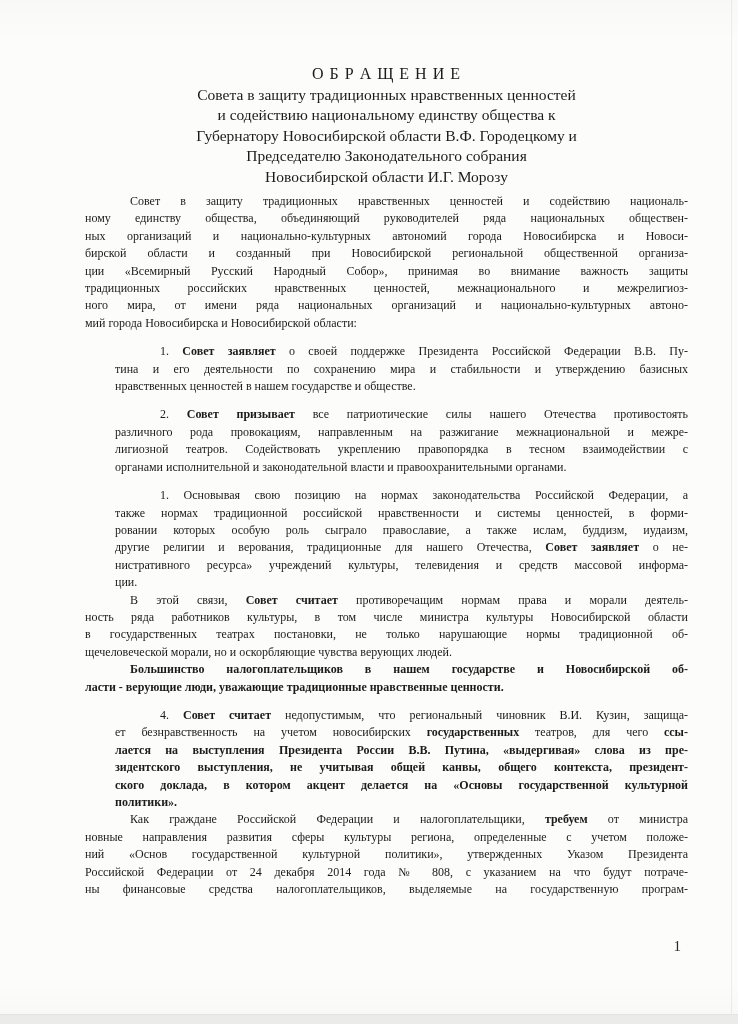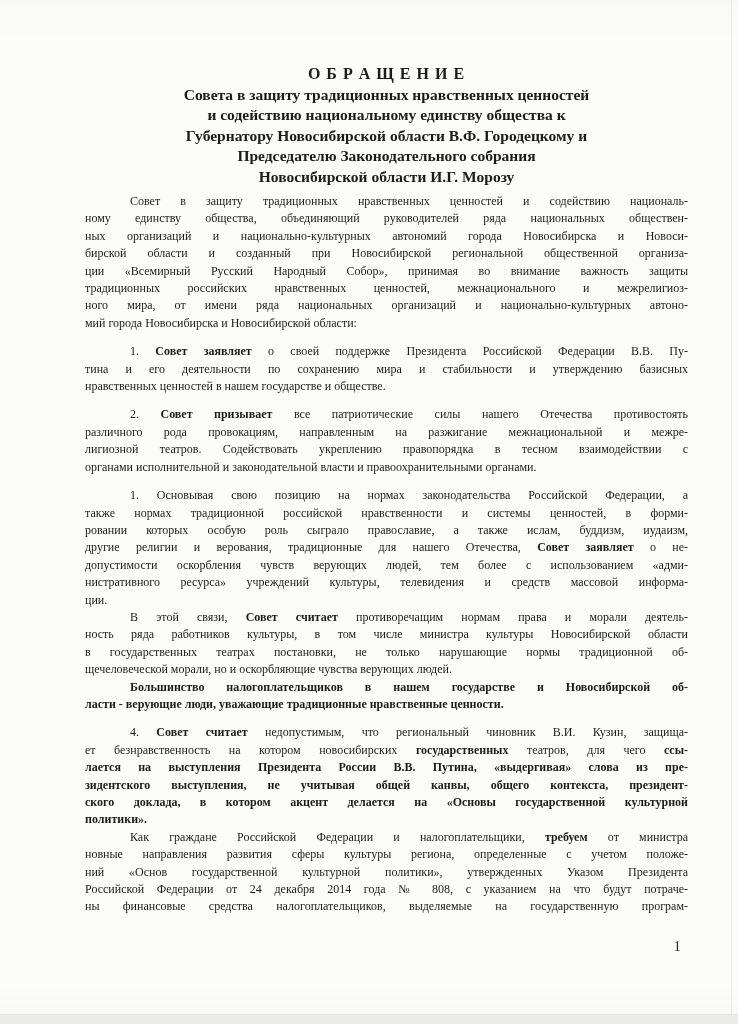--- a/index.html
+++ b/index.html
@@ -13,36 +13,36 @@
   }
   .page {
     position: absolute; inset: 0;
     background:
       linear-gradient(180deg, rgba(0,0,0,0.015) 0%, rgba(0,0,0,0) 4%, rgba(0,0,0,0) 96%, rgba(0,0,0,0.02) 100%),
       #fcfcfa;
   }
   .title {
     margin: 64px 50px 0 85px;
     text-align: center;
-    font-weight: bold;
+    font-weight: normal;
     font-size: 15.5px;
     line-height: 20.5px;
   }
   .title .title-line:first-child {
     font-size: 16px;
     letter-spacing: 1px;
   }
   .doc-body {
     margin: 6px 50px 0 85px;
     font-size: 12px;
     line-height: 17.4px;
     text-align: justify;
   }
   .para { margin: 0; }
-  .para.gap { margin-top: 11px; }
+  .para.gap { margin-top: 11px; margin-left: 30px; }
   .line { text-align: justify; text-align-last: justify; }
   .line.end { text-align-last: left; font-family: Liberation Serif, serif; }
   .line.ind { padding-left: 45px; }
   .b { font-weight: bold; }
   .pageno {
     position: absolute;
     right: 57px; top: 938px;
     font-size: 15px;
     color: #2a2a2a;
   }
@@ -90,37 +90,36 @@
         <div class="line ind"><span>2. </span><span class="b">Совет призывает</span><span> все патриотические силы нашего Отечества противостоять</span></div>
         <div class="line"><span>различного рода провокациям, направленным на разжигание межнациональной и межре-</span></div>
         <div class="line"><span>лигиозной театров. Содействовать укреплению правопорядка в тесном взаимодействии с</span></div>
         <div class="line end"><span>органами исполнительной и законодательной власти и правоохранительными органами.</span></div>
       </div>
       <div class="para gap">
         <div class="line ind"><span>1. Основывая свою позицию на нормах законодательства Российской Федерации, а</span></div>
         <div class="line"><span>также нормах традиционной российской нравственности и системы ценностей, в форми-</span></div>
         <div class="line"><span>ровании которых особую роль сыграло православие, а также ислам, буддизм, иудаизм,</span></div>
         <div class="line"><span>другие религии и верования, традиционные для нашего Отечества, </span><span class="b">Совет заявляет</span><span> о не-</span></div>
-        <div class="line"><span>допустимости оскорбления чувств верующих людей, тем более с использованием «адми-</span></div>
         <div class="line"><span>нистративного ресурса» учреждений культуры, телевидения и средств массовой информа-</span></div>
         <div class="line end"><span>ции.</span></div>
       </div>
       <div class="para">
         <div class="line ind"><span>В этой связи, </span><span class="b">Совет считает</span><span> противоречащим нормам права и морали деятель-</span></div>
         <div class="line"><span>ность ряда работников культуры, в том числе министра культуры Новосибирской области</span></div>
         <div class="line"><span>в государственных театрах постановки, не только нарушающие нормы традиционной об-</span></div>
         <div class="line end"><span>щечеловеческой морали, но и оскорбляющие чувства верующих людей.</span></div>
       </div>
       <div class="para">
         <div class="line ind"><span class="b">Большинство налогоплательщиков в нашем государстве и Новосибирской об-</span></div>
         <div class="line end"><span class="b">ласти - верующие люди, уважающие традиционные нравственные ценности.</span></div>
       </div>
       <div class="para gap">
         <div class="line ind"><span>4. </span><span class="b">Совет считает</span><span> недопустимым, что региональный чиновник В.И. Кузин, защища-</span></div>
-        <div class="line"><span>ет безнравственность на котором новосибирских </span><span class="b">государственных</span><span> театров, для чего </span><span class="b">ссы-</span></div>
+        <div class="line"><span>ет безнравственность на учетом новосибирских </span><span class="b">государственных</span><span> театров, для чего </span><span class="b">ссы-</span></div>
         <div class="line"><span class="b">лается на выступления Президента России В.В. Путина, «выдергивая» слова из пре-</span></div>
         <div class="line"><span class="b">зидентского выступления, не учитывая общей канвы, общего контекста, президент-</span></div>
         <div class="line"><span class="b">ского доклада, в котором акцент делается на «Основы государственной культурной</span></div>
         <div class="line end"><span class="b">политики».</span></div>
       </div>
       <div class="para">
         <div class="line ind"><span>Как граждане Российской Федерации и налогоплательщики, </span><span class="b">требуем</span><span> от министра</span></div>
         <div class="line"><span>новные направления развития сферы культуры региона, определенные с учетом положе-</span></div>
         <div class="line"><span>ний «Основ государственной культурной политики», утвержденных Указом Президента</span></div>
         <div class="line"><span>Российской Федерации от 24 декабря 2014 года № 808, с указанием на что будут потраче-</span></div>

